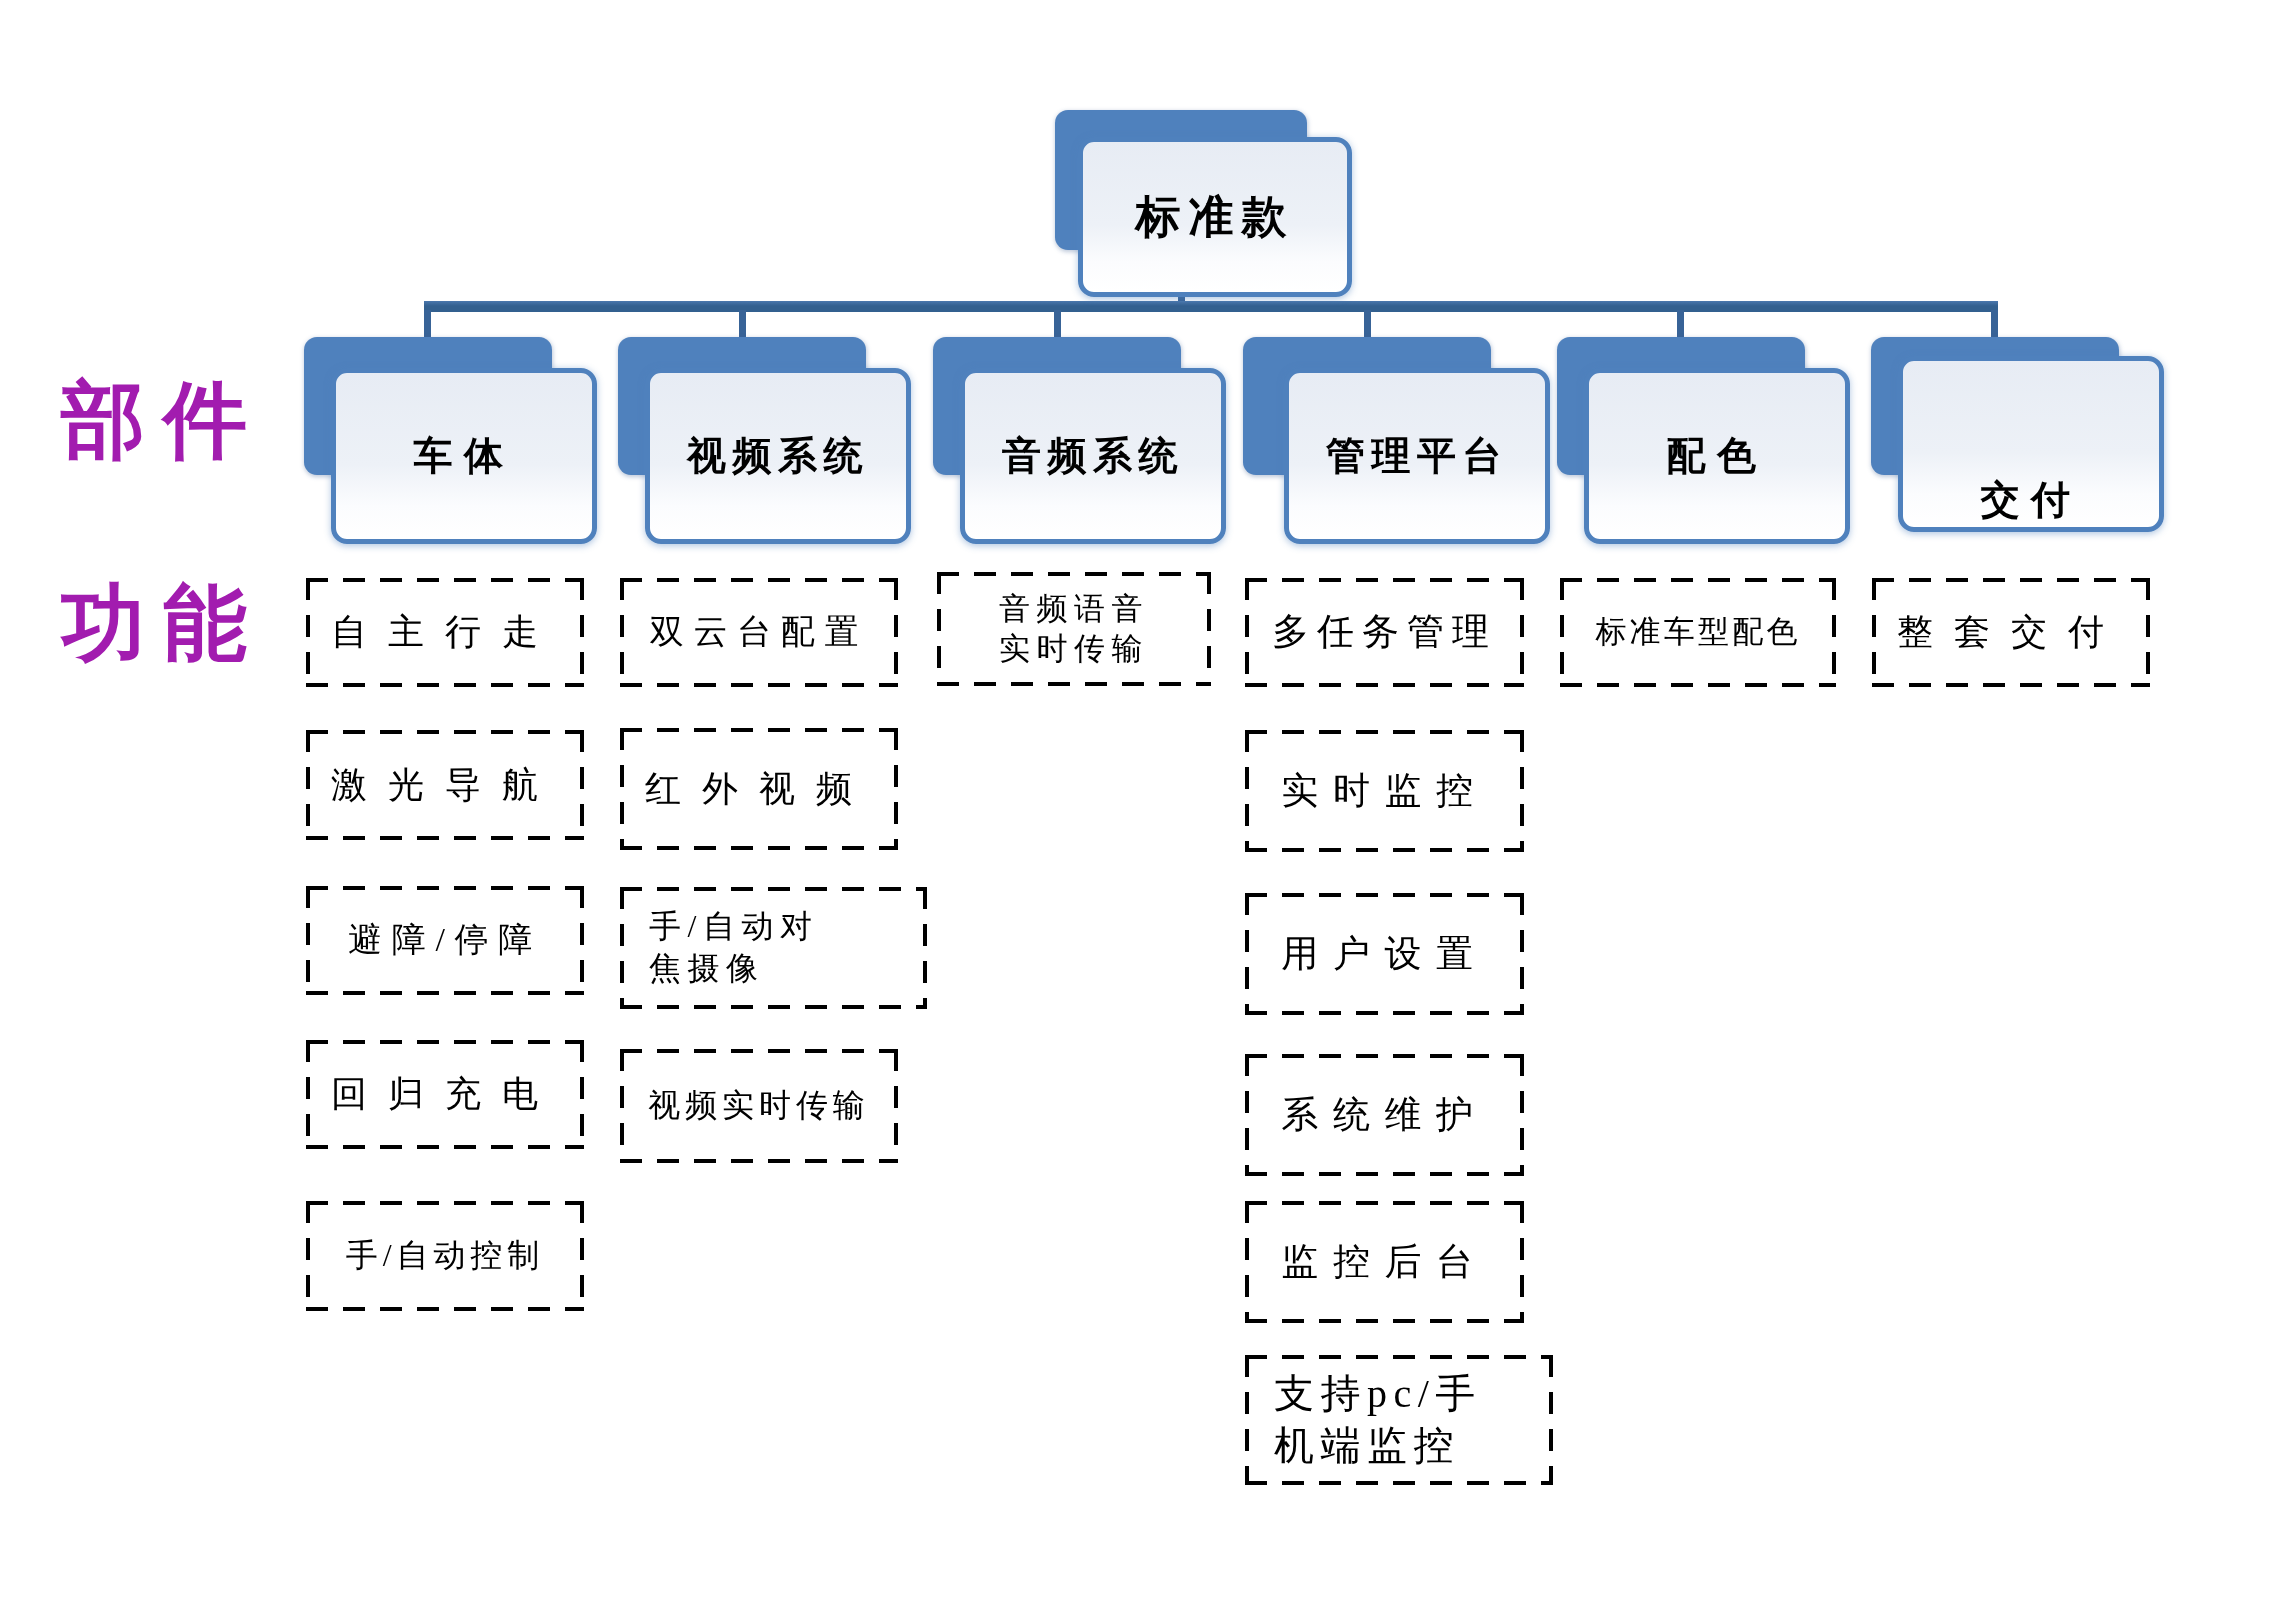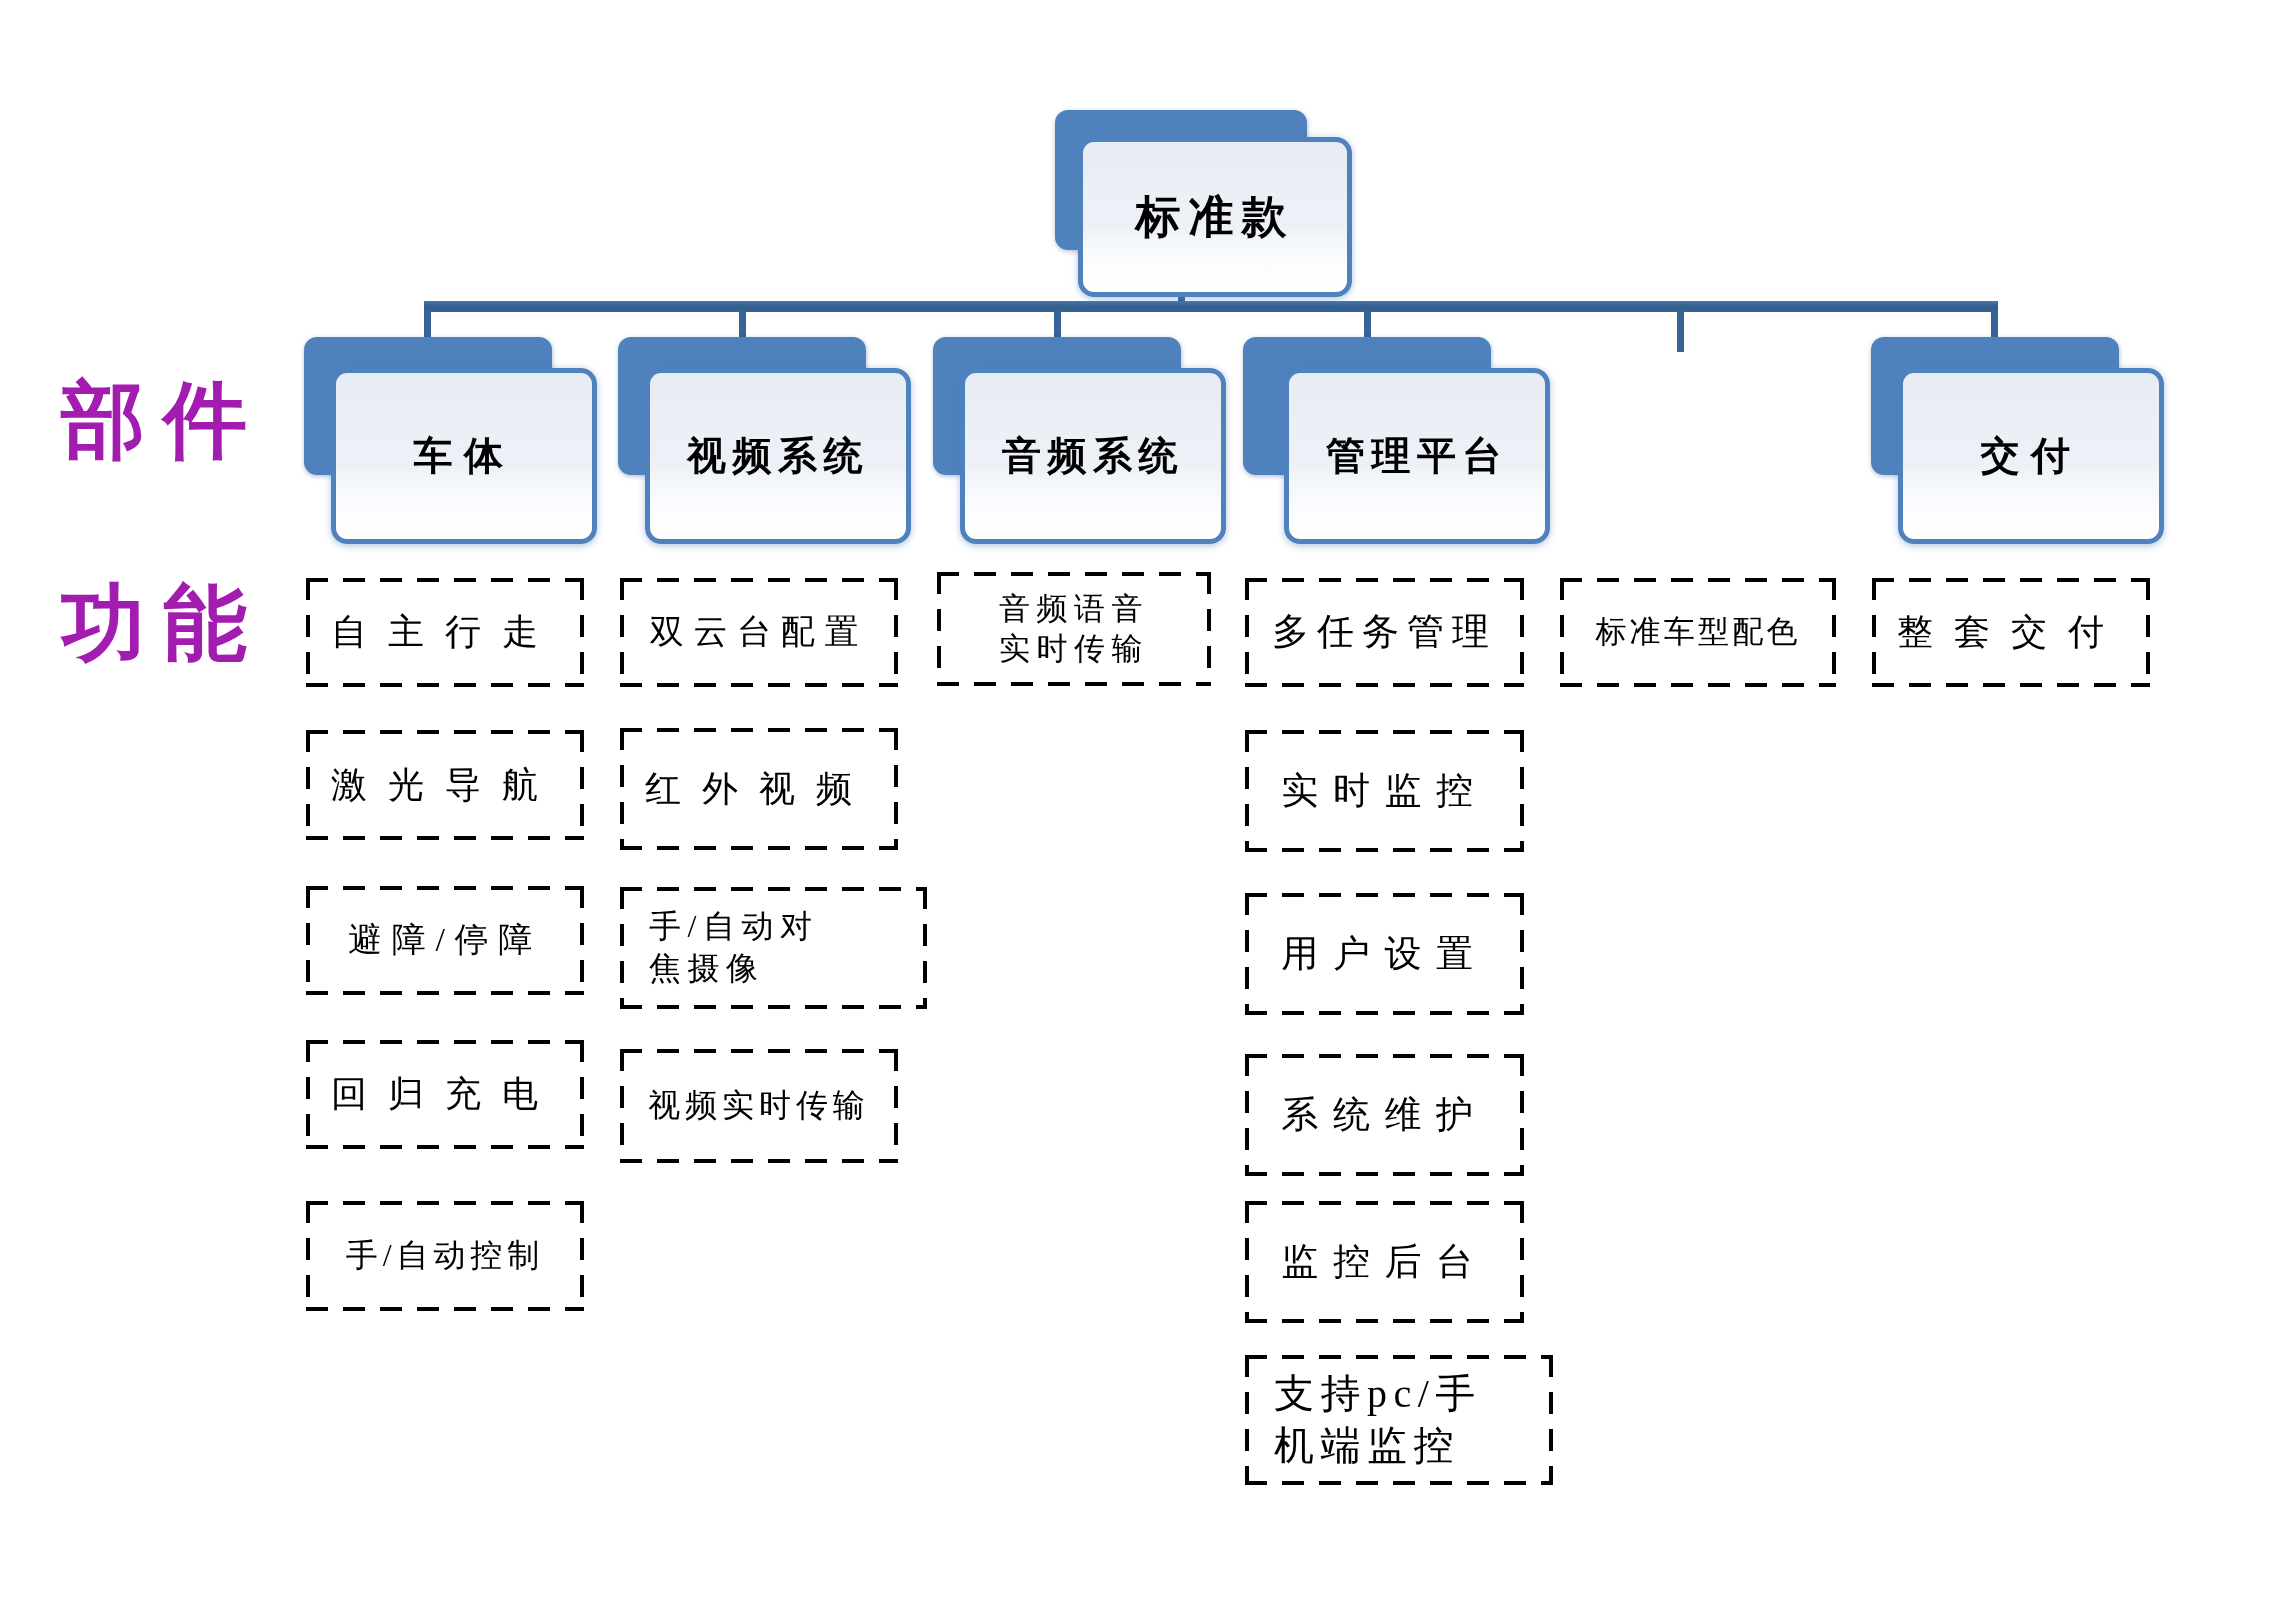--- a/index.html
+++ b/index.html
@@ -107,24 +107,30 @@
     </div>
   </div>
 
   <div class="card" style="left:1243px;top:337px;width:284px;height:199px;">
     <div class="card-back" style="width:248px;height:138px;"></div>
     <div class="card-front" style="left:41px;top:31px;width:256px;height:166px;">
       <span class="card-title">管理平台</span>
     </div>
   </div>
 
+  <div class="card" style="left:1557px;top:337px;width:284px;height:199px;">
+    <div class="card-back" style="width:248px;height:138px;"></div>
+    <div class="card-front" style="left:27px;top:31px;width:256px;height:166px;">
+      <span class="card-title two">配色</span>
+    </div>
+  </div>
 
   <div class="card" style="left:1871px;top:337px;width:284px;height:199px;">
     <div class="card-back" style="width:248px;height:138px;"></div>
-    <div class="card-front" style="left:27px;top:31px;width:256px;height:166px;">
+    <div class="card-front" style="left:27px;top:19px;width:256px;height:166px;align-items:flex-end;">
       <span class="card-title two">交付</span>
     </div>
   </div>
 
   <div class="fbox" style="left:306px;top:578px;width:278px;height:109px;">
     <span class="ftext wide">自主行走</span>
   </div>
   <div class="fbox" style="left:306px;top:730px;width:278px;height:110px;">
     <span class="ftext wide">激光导航</span>
   </div>

